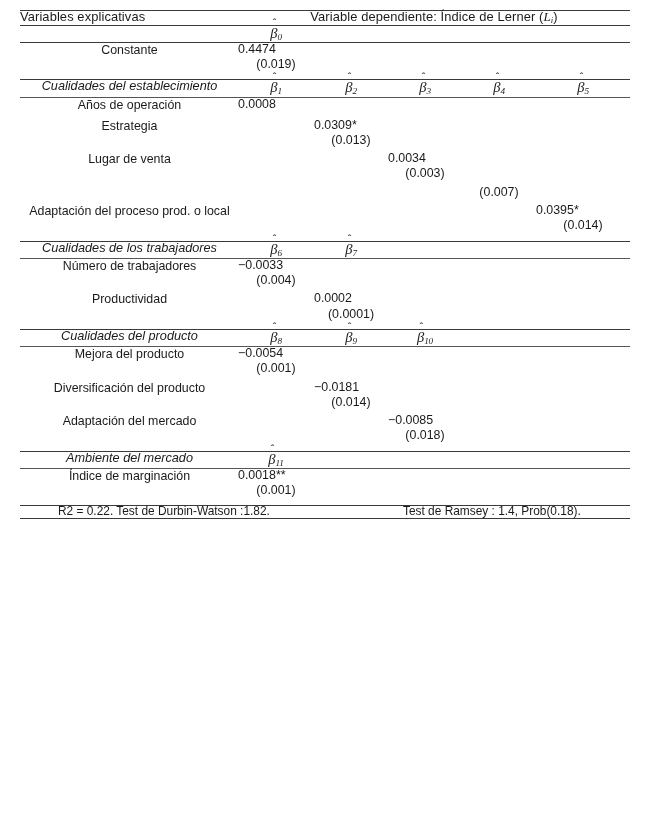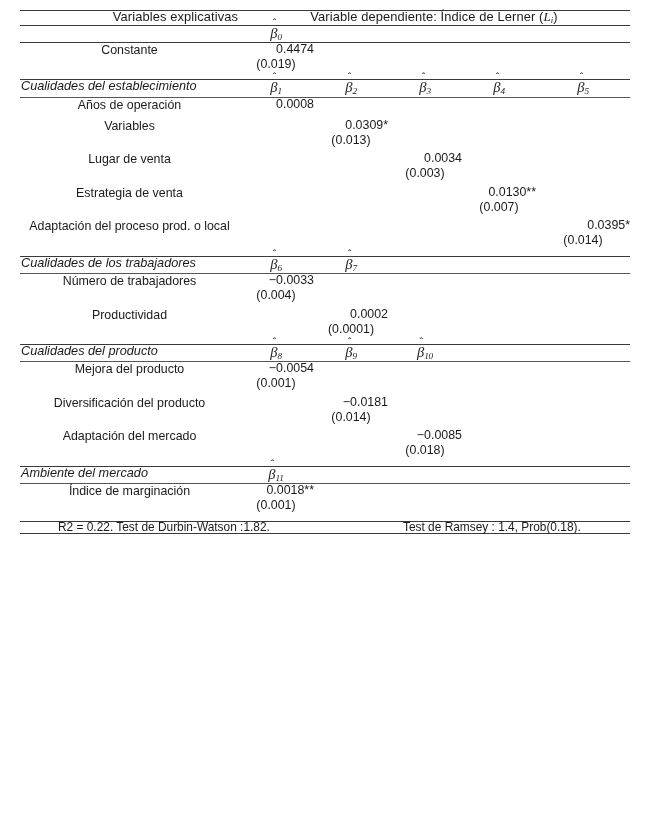--- a/index.html
+++ b/index.html
@@ -60,31 +60,31 @@
   }
   .spacer-xs td { height: 6px; font-size: 0; line-height: 0; }
 
   
   .hdr-cell {
     text-align: center;
     padding: 8px 0 9px 0;
     font-size: 12.9px;
     letter-spacing: 0.1px;
   }
-  .hdr-left   { text-align: right; }
+  .hdr-left   { text-align: left; }
   .hdr-right  { text-align: center; }
 
   
   .beta-row td {
     padding: 9px 0 9px 0;
     text-align: center;
     font-size: 13px;
   }
   .beta-row td.sec-title {
-    text-align: left;
+    text-align: center;
     font-style: italic;
     font-size: 12.7px;
     padding-left: 1px;
   }
   .beta {
     font-family: "Liberation Serif", serif;
     font-style: italic;
     position: relative;
     display: inline-block;
     font-size: 14.5px;
@@ -108,21 +108,21 @@
   .data-row td {
     padding: 8px 0 0 0;
     font-size: 12.4px;
   }
   .data-row td.lbl {
     text-align: center;
     padding-left: 1px;
     line-height: 1.22;
   }
   .data-row td.val {
-    text-align: right;
+    text-align: left;
     white-space: nowrap;
   }
   .se-row td {
     padding: 5px 0 0 0;
     font-size: 12.4px;
     text-align: center;
     white-space: nowrap;
   }
   .se-row td.lbl { text-align: left; padding-left: 1px; line-height: 1.22; }
 
@@ -254,21 +254,21 @@
           <td class="val"></td>
           <td class="val"></td>
           <td class="val"></td>
           <td class="val"></td>
         </tr>
         <tr class="spacer-xs">
             <td colspan="6"></td>
           </tr>
 
         <tr class="data-row">
-          <td class="lbl">Variables</td>
+          <td class="lbl">Estrategia</td>
           <td class="val"></td>
           <td class="val">0.0309*</td>
           <td class="val"></td>
           <td class="val"></td>
           <td class="val"></td>
         </tr>
         <tr class="se-row">
           <td class="lbl"></td>
           <td></td>
           <td>(0.013)</td>
@@ -293,28 +293,20 @@
           <td></td>
           <td></td>
           <td>(0.003)</td>
           <td></td>
           <td></td>
         </tr>
         <tr class="spacer-xs">
             <td colspan="6"></td>
           </tr>
 
-        <tr class="data-row">
-          <td class="lbl">Estrategia de venta</td>
-          <td class="val"></td>
-          <td class="val"></td>
-          <td class="val"></td>
-          <td class="val">0.0130**</td>
-          <td class="val"></td>
-        </tr>
         <tr class="se-row">
           <td class="lbl"></td>
           <td></td>
           <td></td>
           <td></td>
           <td>(0.007)</td>
           <td></td>
         </tr>
         <tr class="spacer-xs">
             <td colspan="6"></td>

